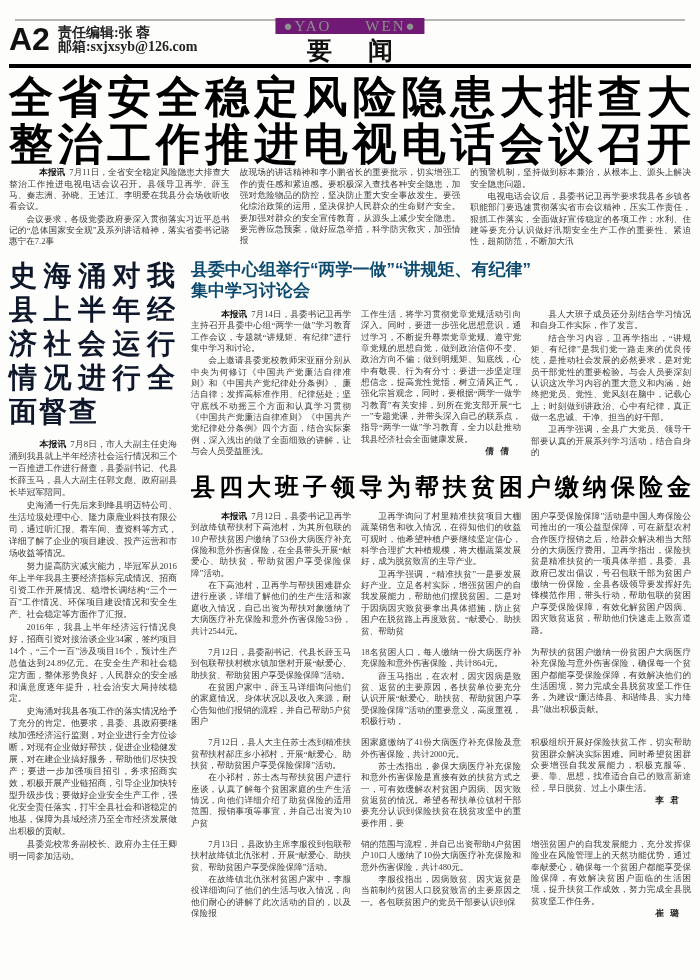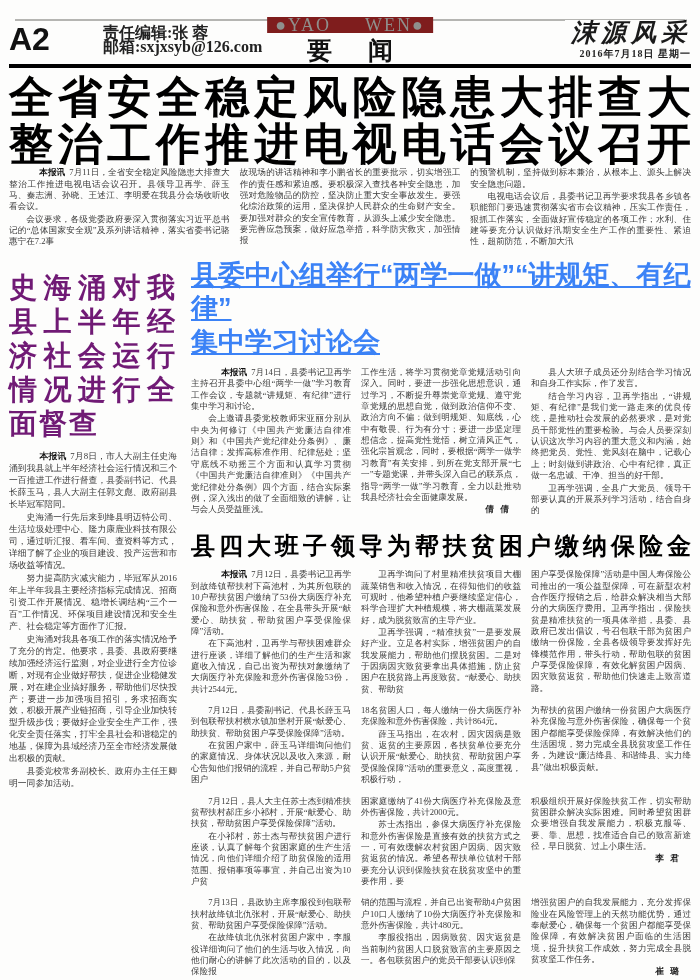--- a/index.html
+++ b/index.html
@@ -7,49 +7,49 @@
     width:700px;height:980px;margin:0 auto;background:#fdfdfc;color:#2d2d2d;
     box-sizing:border-box;padding:6px 9px;overflow:hidden;
     font-family:"Liberation Serif","DejaVu Serif",serif;
   }
   
   .header{position:relative;height:58px;border-bottom:4px solid #000;margin-bottom:6px;}
   .topline{position:absolute;top:13px;left:6px;right:6px;border-top:2px solid #b5b5b2;}
   .header-row{position:absolute;top:6px;left:0;right:0;display:flex;justify-content:space-between;align-items:flex-start;}
   .hleft{display:flex;align-items:center;gap:8px;background:#fdfdfc;position:relative;top:12px;padding-right:6px;}
   .pageno{font-family:"Liberation Sans","DejaVu Sans",sans-serif;font-weight:900;font-size:32px;line-height:30px;color:#111;}
-  .editor{font-size:16px;line-height:14px;color:#222;padding-top:2px;font-weight:bold;margin-left:45px;}
+  .editor{font-size:14px;line-height:14px;color:#222;padding-top:2px;font-weight:bold;}
   .hcenter{position:absolute;left:50%;transform:translateX(-50%);text-align:center;top:0;}
-  .pinyin-row{display:inline-flex;gap:34px;background:#7f1d1d;padding:0 8px;color:#8f8f8c;
-    font-family:"Liberation Serif",serif;font-size:18px;letter-spacing:2px;line-height:16px;position:relative;top:5px;justify-content:center;}
+  .pinyin-row{display:inline-flex;gap:34px;background:#701a75;padding:0 8px;color:#8f8f8c;
+    font-family:"Liberation Serif",serif;font-size:15px;letter-spacing:2px;line-height:16px;position:relative;top:5px;justify-content:center;}
   .char-row{display:flex;gap:36px;justify-content:center;font-size:25px;font-weight:bold;color:#111;line-height:30px;margin-top:6px;}
   .hright{text-align:right;background:#fdfdfc;position:relative;top:8px;padding-left:6px;}
   .masthead{font-family:"DejaVu Serif","Liberation Serif",serif;font-style:italic;font-weight:bold;
     font-size:25px;line-height:26px;letter-spacing:5px;color:#1a1a1a;}
   .mdate{font-size:10px;font-weight:bold;color:#222;letter-spacing:1px;margin-top:1px;}
   
   .headline{font-family:"Liberation Sans","DejaVu Sans",sans-serif;font-weight:900;color:#000;
     font-size:44px;line-height:1.06;margin:2px 0 0;}
   .headline div{text-align:justify;text-align-last:justify;-moz-text-align-last:justify;}
   
   .cols{display:flex;gap:10px;}
   .col{flex:1;min-width:0;}
   .para{margin:0 0 1px;text-indent:2em;text-align:justify;font-size:8.6px;line-height:1.32;color:#3a3a3a;}
   .para.cont{text-indent:0;}
   .lead{font-weight:bold;margin-right:4px;color:#111;margin-left:13px;}
   .byline{margin:1px 0 0;text-align:right;font-weight:bold;font-size:8.8px;color:#222;padding-right:10px;letter-spacing:2px;}
   
   .bottom{display:flex;gap:14px;margin-top:10px;}
   .left-col{width:168px;flex:none;}
   .right-col{flex:1;min-width:0;}
-  .vtitle{font-family:"Liberation Sans","DejaVu Sans",sans-serif;font-weight:900;color:#701a75;
-    font-size:28px;line-height:1.22;letter-spacing:2px;margin:12px 0 10px;text-align:justify;}
+  .vtitle{font-family:"Liberation Sans","DejaVu Sans",sans-serif;font-weight:900;color:#0f172a;
+    font-size:28px;line-height:1.22;letter-spacing:2px;margin:0 0 10px;text-align:justify;}
   .left-col .para{font-size:8.8px;line-height:1.36;}
-  .a2title{font-family:"Liberation Sans","DejaVu Sans",sans-serif;font-weight:900;color:#3b82f6;
-    font-size:27px;line-height:1.24;margin:0 0 8px;text-decoration:underline;}
+  .a2title{font-family:"Liberation Sans","DejaVu Sans",sans-serif;font-weight:900;color:#0c4a6e;
+    font-size:17px;line-height:1.24;margin:0 0 8px;}
   .a3title{font-family:"Liberation Sans","DejaVu Sans",sans-serif;font-weight:900;color:#000;
     font-size:24px;line-height:1.2;margin:14px 0 9px;text-align:justify;text-align-last:justify;-moz-text-align-last:justify;}
   .band{display:flex;gap:10px;margin-bottom:9px;}
 </style>
 </head>
 <body>
 
 <div class="page">
 
   <div class="header">
@@ -64,24 +64,20 @@
       </div>
       <div class="hcenter">
         <div class="pinyin-row">
           <span>●YAO</span>
           <span>WEN●</span>
         </div>
         <div class="char-row">
           <span>要</span>
           <span>闻</span>
         </div>
-      </div>
-      <div class="hright">
-        <div class="masthead">涑源风采</div>
-        <div class="mdate">2016年7月18日 星期一</div>
       </div>
     </div>
   </div>
 
   <div class="headline">
     <div>全省安全稳定风险隐患大排查大</div>
     <div>整治工作推进电视电话会议召开</div>
   </div>
 
   <div class="cols">
@@ -98,20 +94,21 @@
     </div>
   </div>
 
   <div class="bottom">
 
     <div class="left-col">
       <h2 class="vtitle">史海涌对我县上半年经济社会运行情况进行全面督查</h2>
       <p class="para"><b class="lead">本报讯</b><span>7月8日，市人大副主任史海涌到我县就上半年经济社会运行情况和三个一百推进工作进行督查，县委副书记、代县长薛玉马，县人大副主任郭文彪、政府副县长毕冠军陪同。</span></p>
       <p class="para">史海涌一行先后来到绛县明迈特公司、生活垃圾处理中心、隆力康鹿业科技有限公司，通过听汇报、看车间、查资料等方式，详细了解了企业的项目建设、投产运营和市场收益等情况。</p>
       <p class="para">努力提高防灾减灾能力，毕冠军从2016年上半年我县主要经济指标完成情况、招商引资工作开展情况、稳增长调结构“三个一百”工作情况、环保项目建设情况和安全生产、社会稳定等方面作了汇报。</p>
+      <p class="para">2016年，我县上半年经济运行情况良好，招商引资对接洽谈企业34家，签约项目14个，“三个一百”涉及项目16个，预计生产总值达到24.89亿元。在安全生产和社会稳定方面，整体形势良好，人民群众的安全感和满意度逐年提升，社会治安大局持续稳定。</p>
       <p class="para">史海涌对我县各项工作的落实情况给予了充分的肯定。他要求，县委、县政府要继续加强经济运行监测，对企业进行全方位诊断，对现有企业做好帮扶，促进企业稳健发展，对在建企业搞好服务，帮助他们尽快投产；要进一步加强项目招引，务求招商实效，积极开展产业链招商，引导企业加快转型升级步伐；要做好企业安全生产工作，强化安全责任落实，打牢全县社会和谐稳定的地基，保障为县域经济乃至全市经济发展做出积极的贡献。</p>
       <p class="para">县委党校常务副校长、政府办主任王卿明一同参加活动。</p>
     </div>
 
     <div class="right-col">
 
       <div>
         <h2 class="a2title">
           <div>县委中心组举行“两学一做”“讲规矩、有纪律”</div>
           <div>集中学习讨论会</div>

